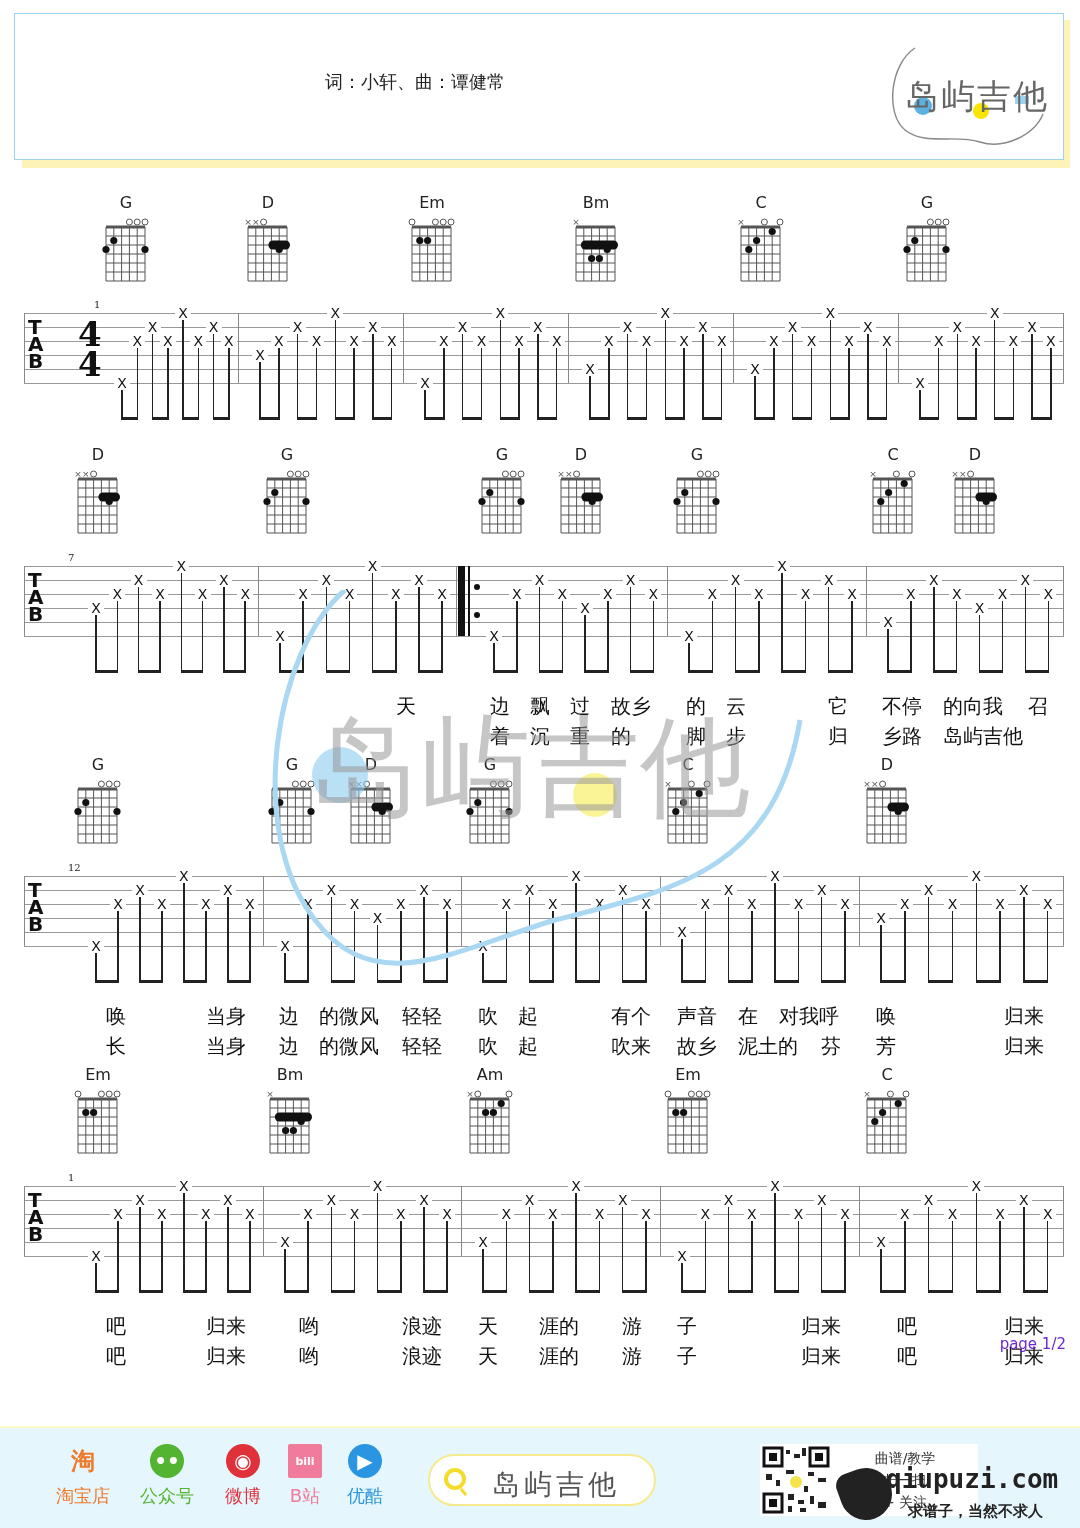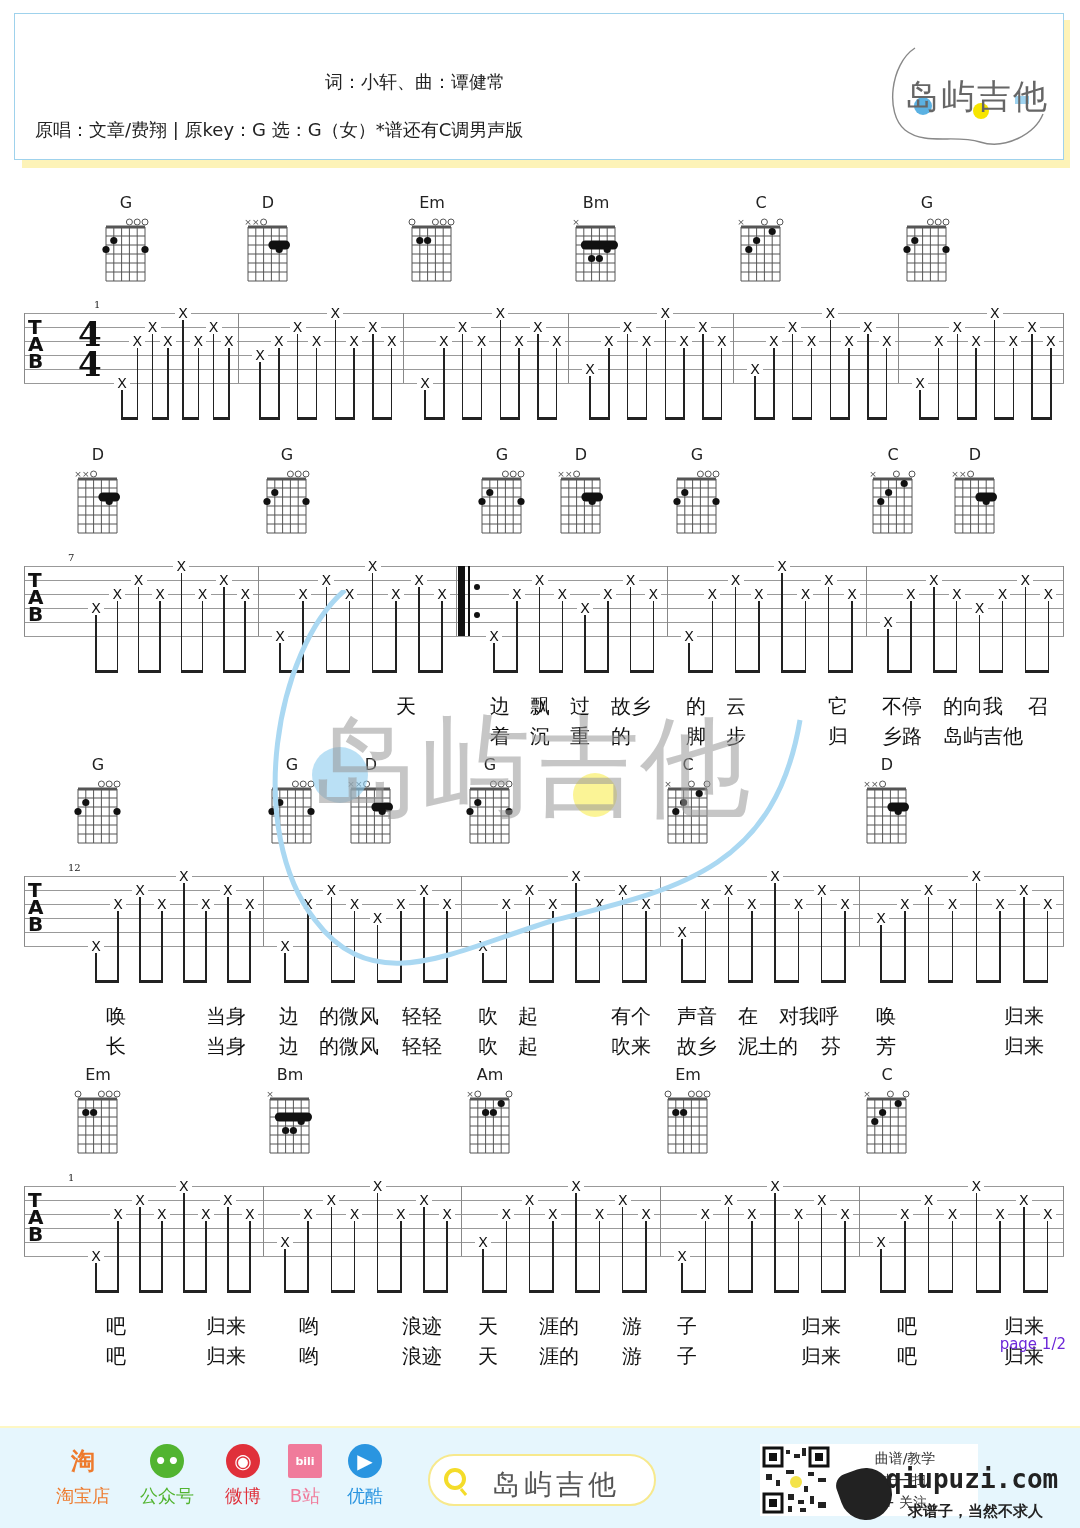--- a/index.html
+++ b/index.html
@@ -50,21 +50,20 @@
   .qiupu-logo { position: absolute; left: 10px; top: 10px; width: 52px; height: 52px; background: #222; border-radius: 14px 30px 30px 30px; transform: rotate(-20deg); }
   .qiupu-site { position: absolute; left: 56px; top: 6px; font-size: 26px; font-weight: bold; color: #222; font-family: "DejaVu Sans Mono", monospace; }
   .qiupu-slogan { position: absolute; left: 78px; top: 44px; font-size: 15px; font-weight: bold; color: #222; }
 </style>
 </head>
 <body>
 
 <div class="header-shadow"></div>
 <div class="header">
   <div class="credits">词：小轩、曲：谭健常</div>
-  <div class="meta">原唱：文章/费翔 | 原key：G 选：G（女）*谱还有C调男声版</div>
   <div class="logo">
     <svg width="165" height="120" viewBox="0 0 165 120">
       <path d="M30 14 C5 30, 0 80, 20 96 C40 112, 70 100, 95 108 C120 116, 150 100, 158 80" fill="none" stroke="#888" stroke-width="1.4"></path>
       <circle cx="38" cy="72" r="9" fill="#3ea3dd" opacity="0.85"></circle>
       <circle cx="96" cy="77" r="8" fill="#f7e500"></circle>
       <rect x="130" y="62" width="14" height="8" fill="#9ed3f0"></rect>
     </svg>
     <div class="logo-text">岛屿吉他</div>
   </div>
 </div>

